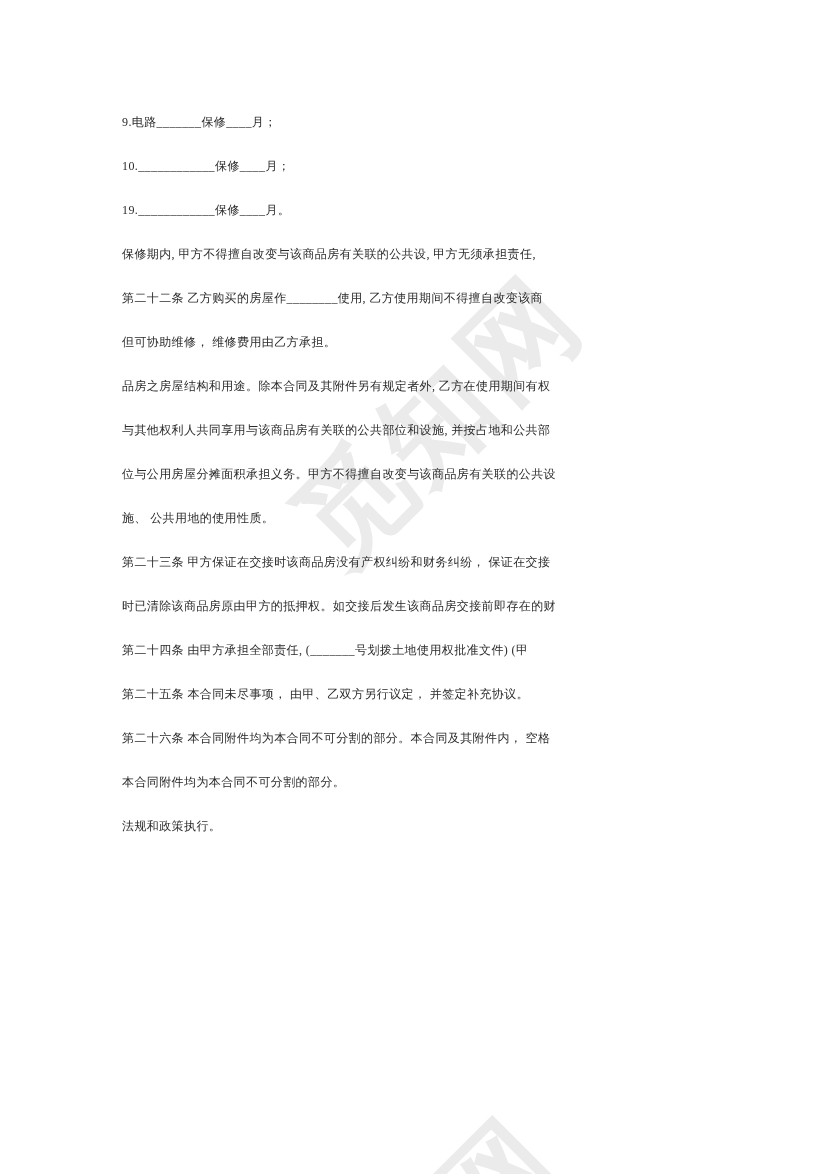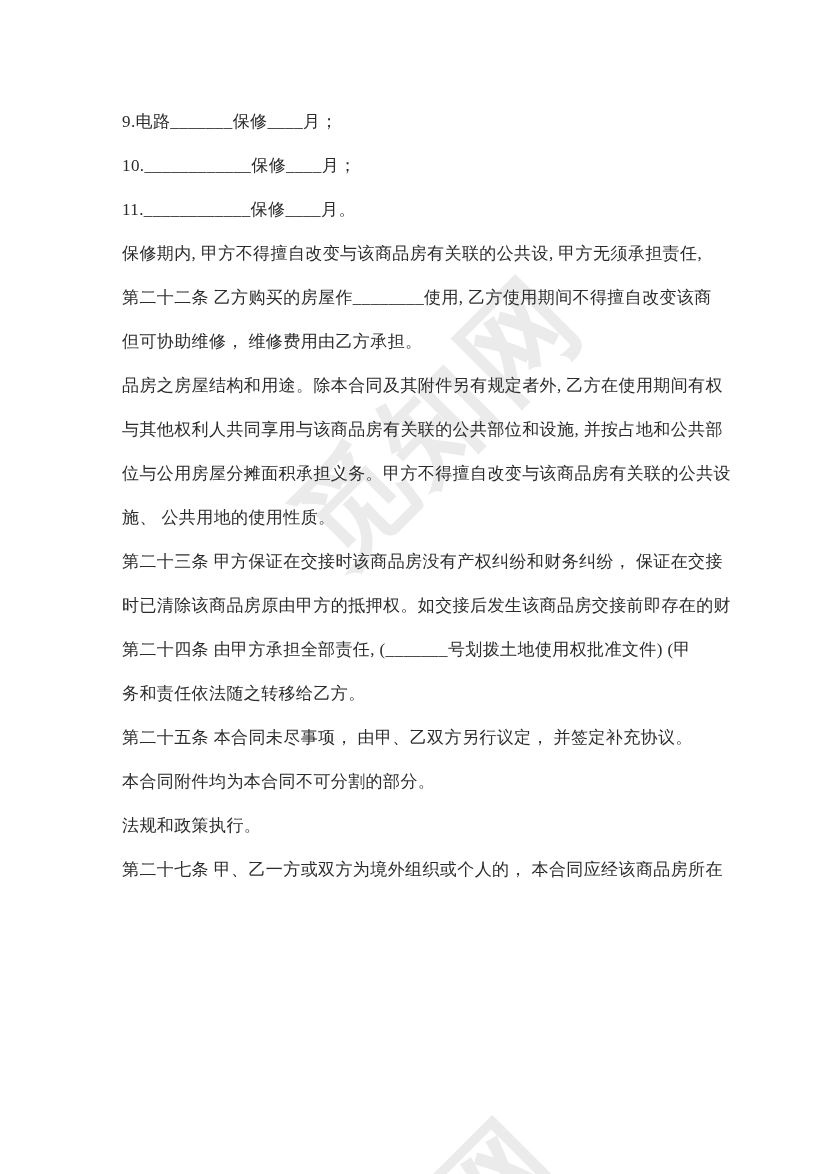--- a/index.html
+++ b/index.html
@@ -38,50 +38,49 @@
     top: 1206px;
   }
   .content {
     position: absolute;
     left: 122px;
     top: 100px;
     width: 600px;
     z-index: 1;
   }
   .doc-line {
-    font-size: 17px;
+    font-size: 12px;
     line-height: 44px;
     height: 44px;
     color: #2b2b2b;
     letter-spacing: 0.4px;
     white-space: nowrap;
   }
 </style>
 </head>
 <body>
 
 <div class="page">
 
   <div class="watermark wm-top">觅知网</div>
   <div class="watermark wm-bottom">觅知网</div>
 
   <div class="content">
     <div class="doc-line">9.电路_______保修____月；</div>
     <div class="doc-line">10.____________保修____月；</div>
-    <div class="doc-line">11.____________保修____月。</div>
+    <div class="doc-line">19.____________保修____月。</div>
     <div class="doc-line">保修期内, 甲方不得擅自改变与该商品房有关联的公共设, 甲方无须承担责任,</div>
     <div class="doc-line">第二十二条 乙方购买的房屋作________使用, 乙方使用期间不得擅自改变该商</div>
     <div class="doc-line">但可协助维修， 维修费用由乙方承担。</div>
     <div class="doc-line">品房之房屋结构和用途。除本合同及其附件另有规定者外, 乙方在使用期间有权</div>
     <div class="doc-line">与其他权利人共同享用与该商品房有关联的公共部位和设施, 并按占地和公共部</div>
     <div class="doc-line">位与公用房屋分摊面积承担义务。甲方不得擅自改变与该商品房有关联的公共设</div>
     <div class="doc-line">施、 公共用地的使用性质。</div>
     <div class="doc-line">第二十三条 甲方保证在交接时该商品房没有产权纠纷和财务纠纷， 保证在交接</div>
     <div class="doc-line">时已清除该商品房原由甲方的抵押权。如交接后发生该商品房交接前即存在的财</div>
     <div class="doc-line">第二十四条 由甲方承担全部责任, (_______号划拨土地使用权批准文件) (甲</div>
-    <div class="doc-line">务和责任依法随之转移给乙方。</div>
     <div class="doc-line">第二十五条 本合同未尽事项， 由甲、乙双方另行议定， 并签定补充协议。</div>
+    <div class="doc-line">第二十六条 本合同附件均为本合同不可分割的部分。本合同及其附件内， 空格</div>
     <div class="doc-line">本合同附件均为本合同不可分割的部分。</div>
     <div class="doc-line">法规和政策执行。</div>
-    <div class="doc-line">第二十七条 甲、乙一方或双方为境外组织或个人的， 本合同应经该商品房所在</div>
   </div>
 
 </div>
 
 </body></html>

